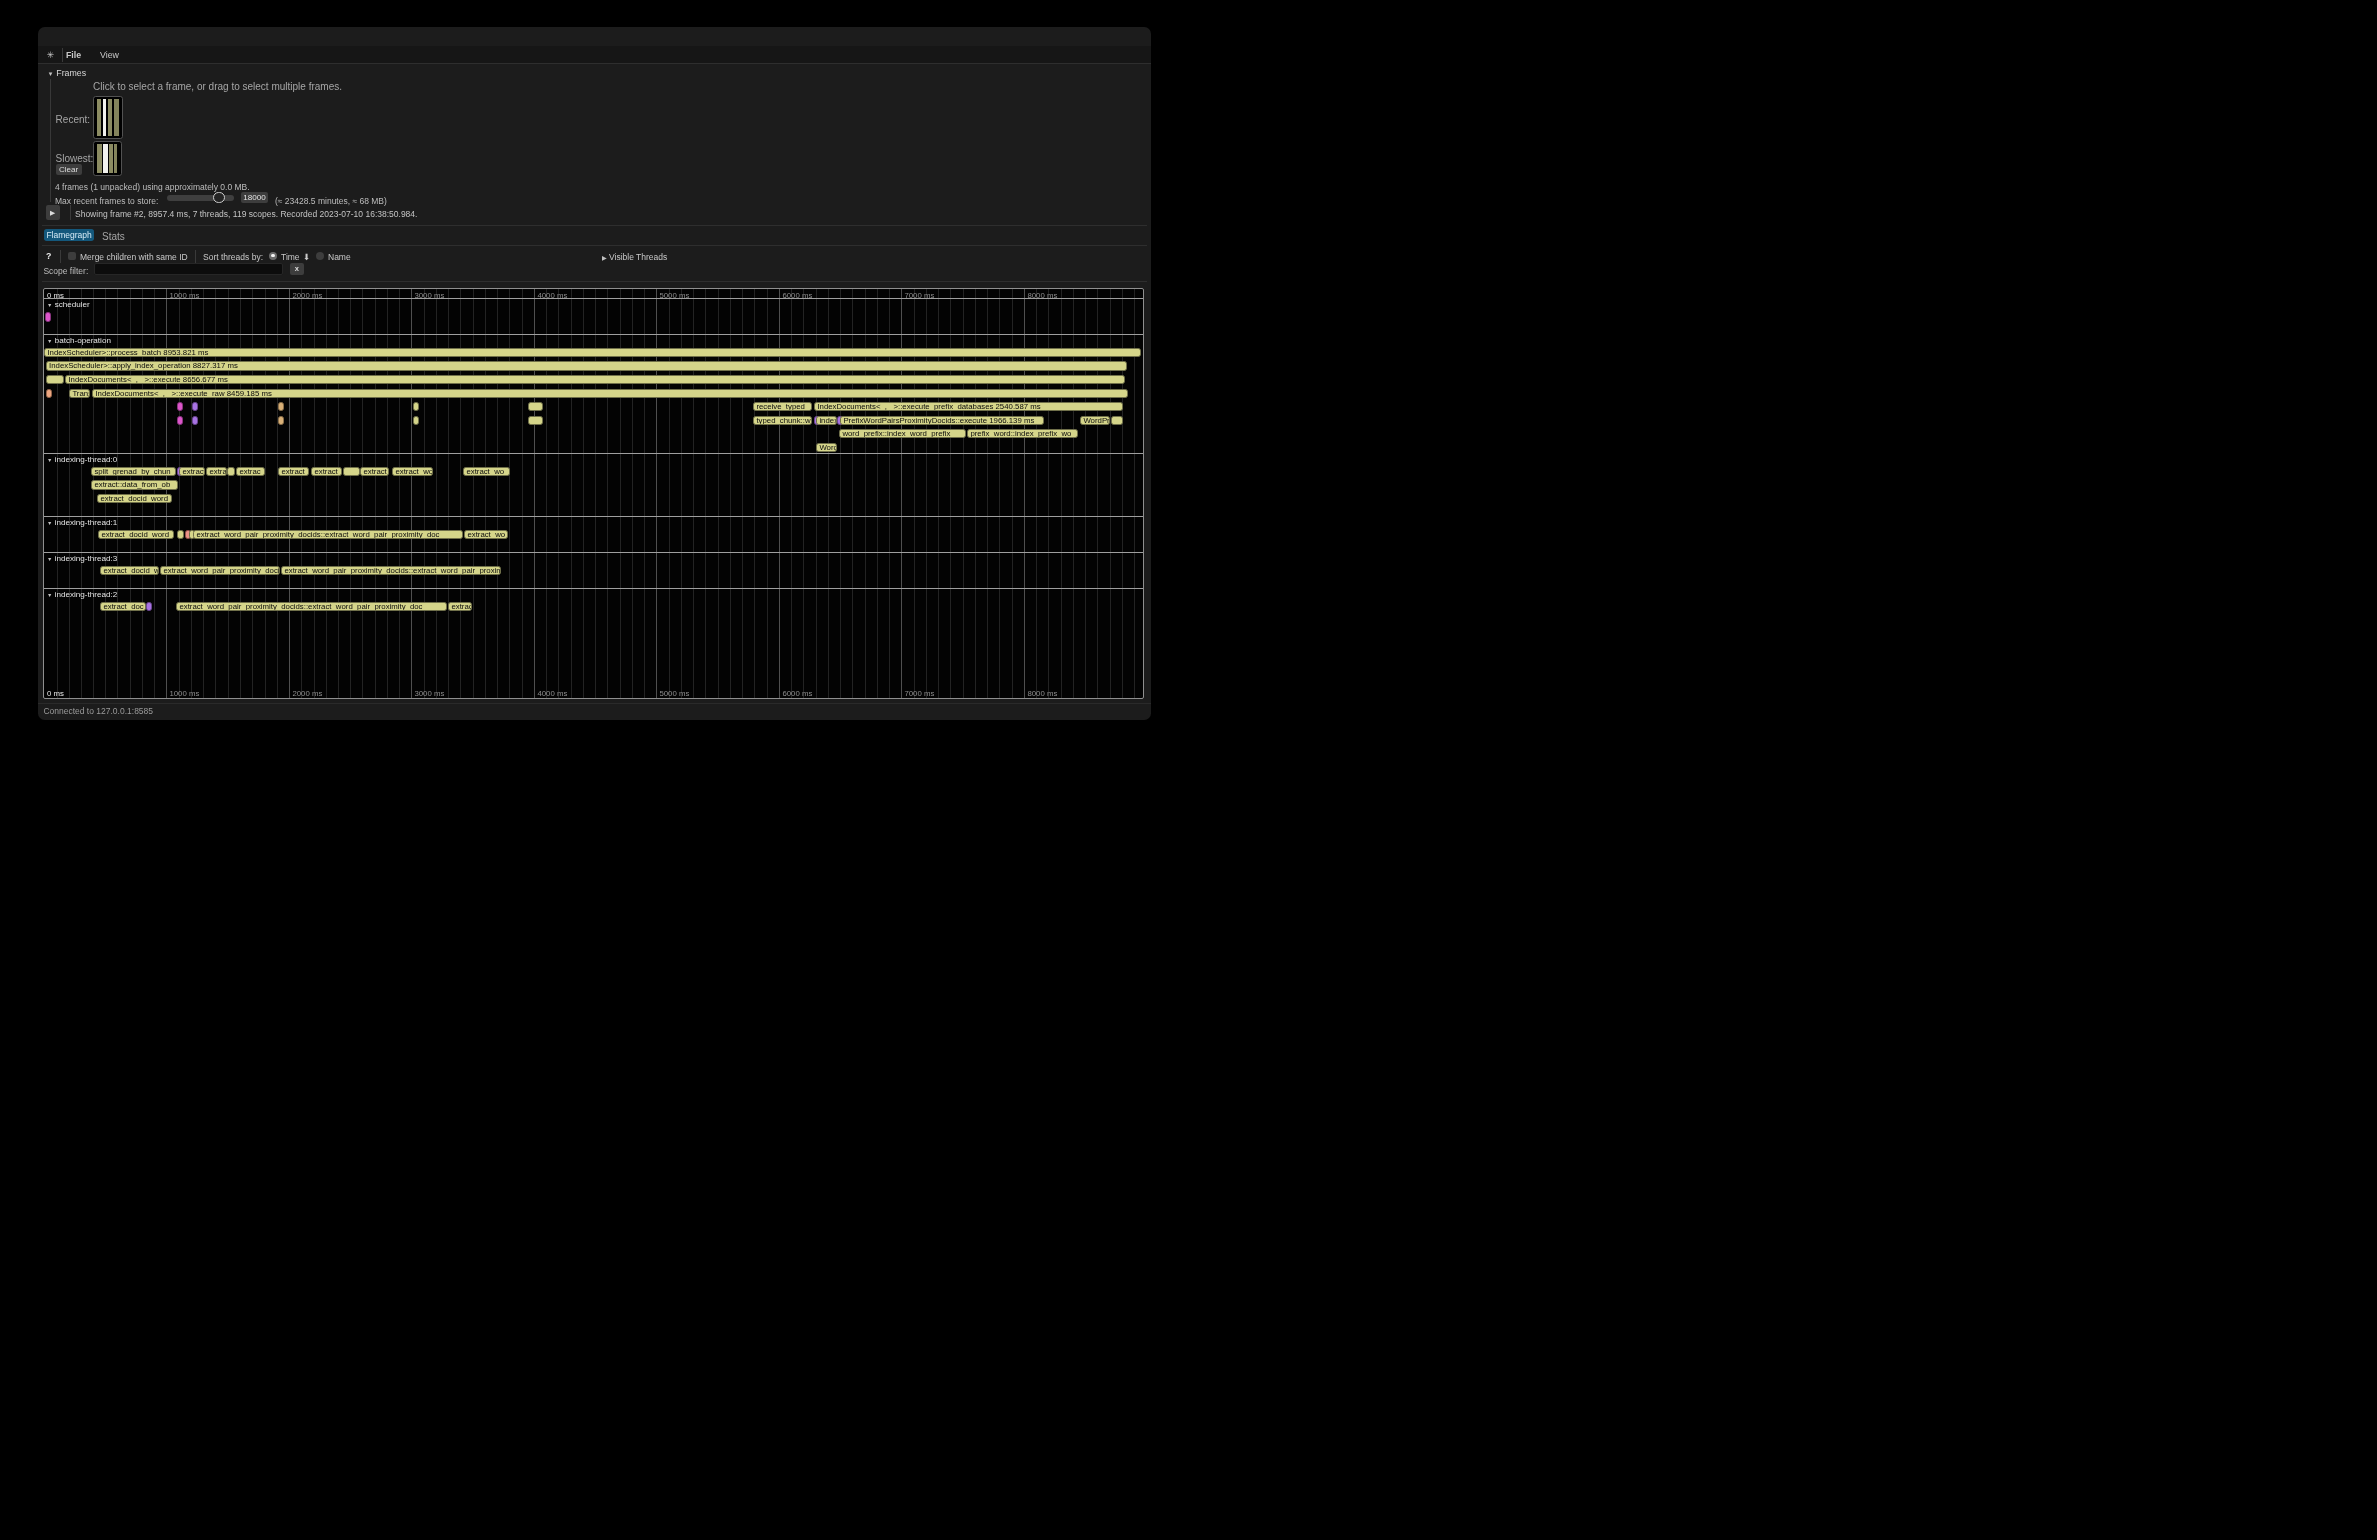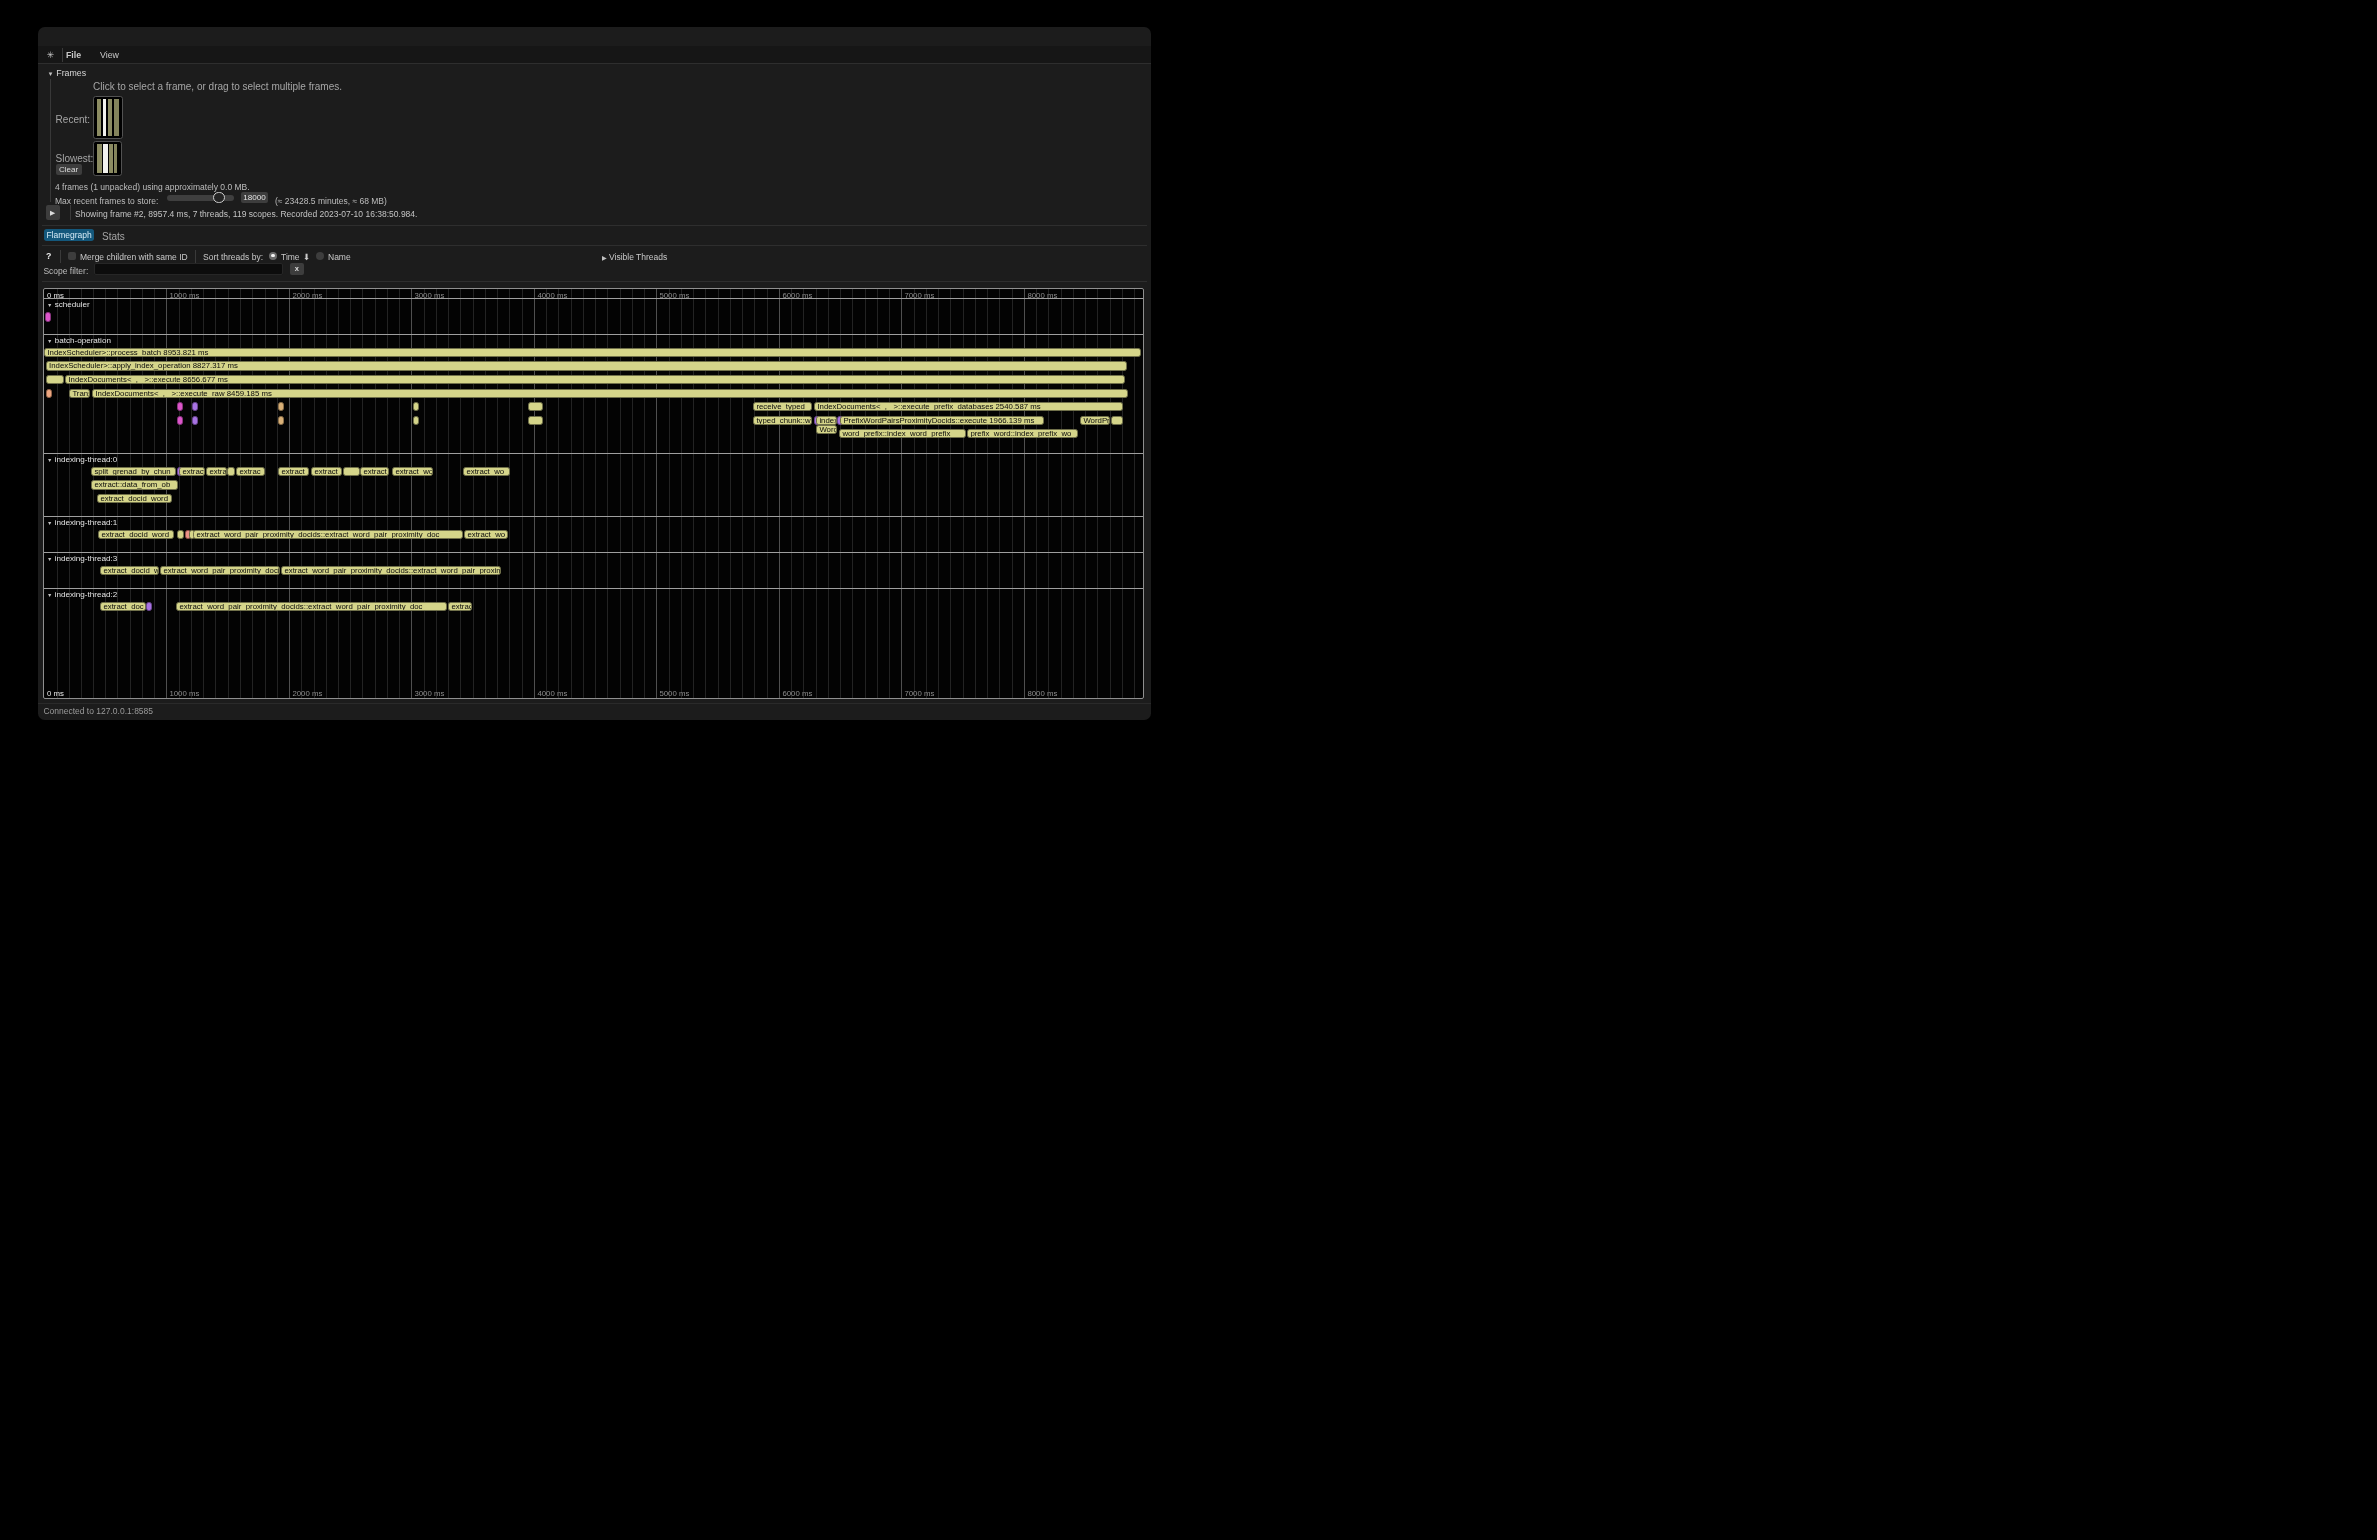--- a/index.html
+++ b/index.html
@@ -248,21 +248,21 @@
         <div class="bar tan" style="left: 234px; width: 3.5px; top: 81px;"></div>
         <div class="bar khaki" style="left: 369px; width: 4.7px; top: 81px;"></div>
         <div class="bar khaki" style="left: 484px; width: 14.7px; top: 81px;"></div>
         <div class="bar khaki" style="left: 709px; width: 59px; top: 81px;">typed_chunk::w</div>
         <div class="bar purple" style="left: 770px; width: 1.4px; top: 81px;"></div>
         <div class="bar khaki" style="left: 772px; width: 21px; top: 81px;">index</div>
         <div class="bar purple" style="left: 793px; width: 1.4px; top: 81px;"></div>
         <div class="bar khaki" style="left: 796px; width: 204px; top: 81px;">PrefixWordPairsProximityDocids::execute 1966.139 ms</div>
         <div class="bar khaki" style="left: 1036px; width: 30px; top: 81px;">WordPr</div>
         <div class="bar khaki" style="left: 1067px; width: 11.5px; top: 81px;"></div>
-        <div class="bar khaki" style="left: 772px; width: 21px; top: 90px;">Word</div>
+        <div class="bar khaki" style="left: 772px; width: 21px; top: 108px;">Word</div>
         <div class="bar khaki" style="left: 795px; width: 127px; top: 94px;">word_prefix::index_word_prefix_</div>
         <div class="bar khaki" style="left: 923px; width: 111px; top: 94px;">prefix_word::index_prefix_wo</div>
       </div>
       <div class="flame-section" style="top: 164px; height: 63px;">
         <div class="section-header"><span style="font-size:5.4px; color:#c0c0c0;">▼</span> <span>indexing-thread:0</span></div>
         <div class="bar khaki" style="left: 47px; width: 85px; top: 13px;">split_grenad_by_chun</div>
         <div class="bar purple" style="left: 133px; width: 1.4px; top: 13px;"></div>
         <div class="bar khaki" style="left: 135px; width: 26px; top: 13px;">extract</div>
         <div class="bar khaki" style="left: 162px; width: 20.6px; top: 13px;">extra</div>
         <div class="bar khaki" style="left: 183px; width: 7.5px; top: 13px;"></div>

